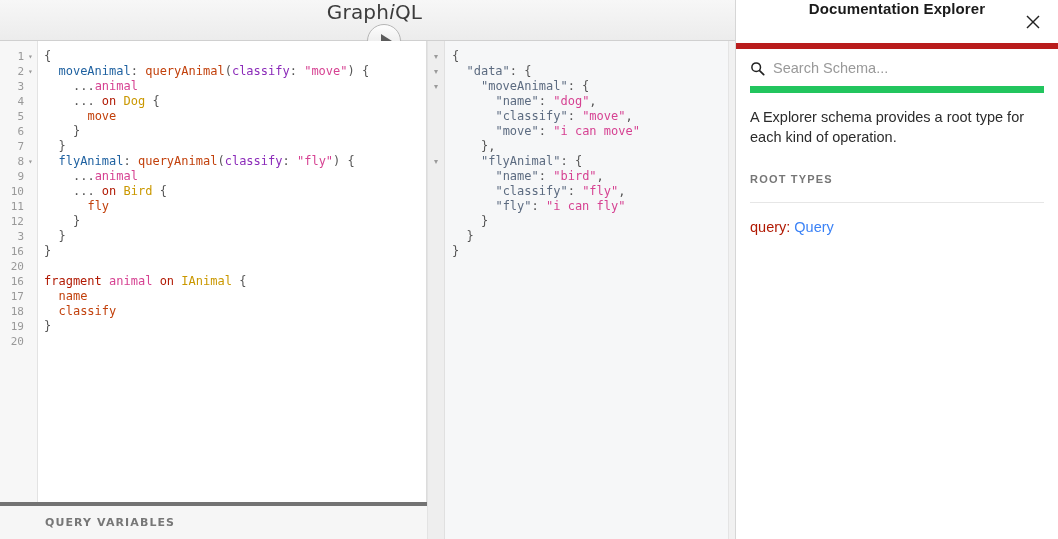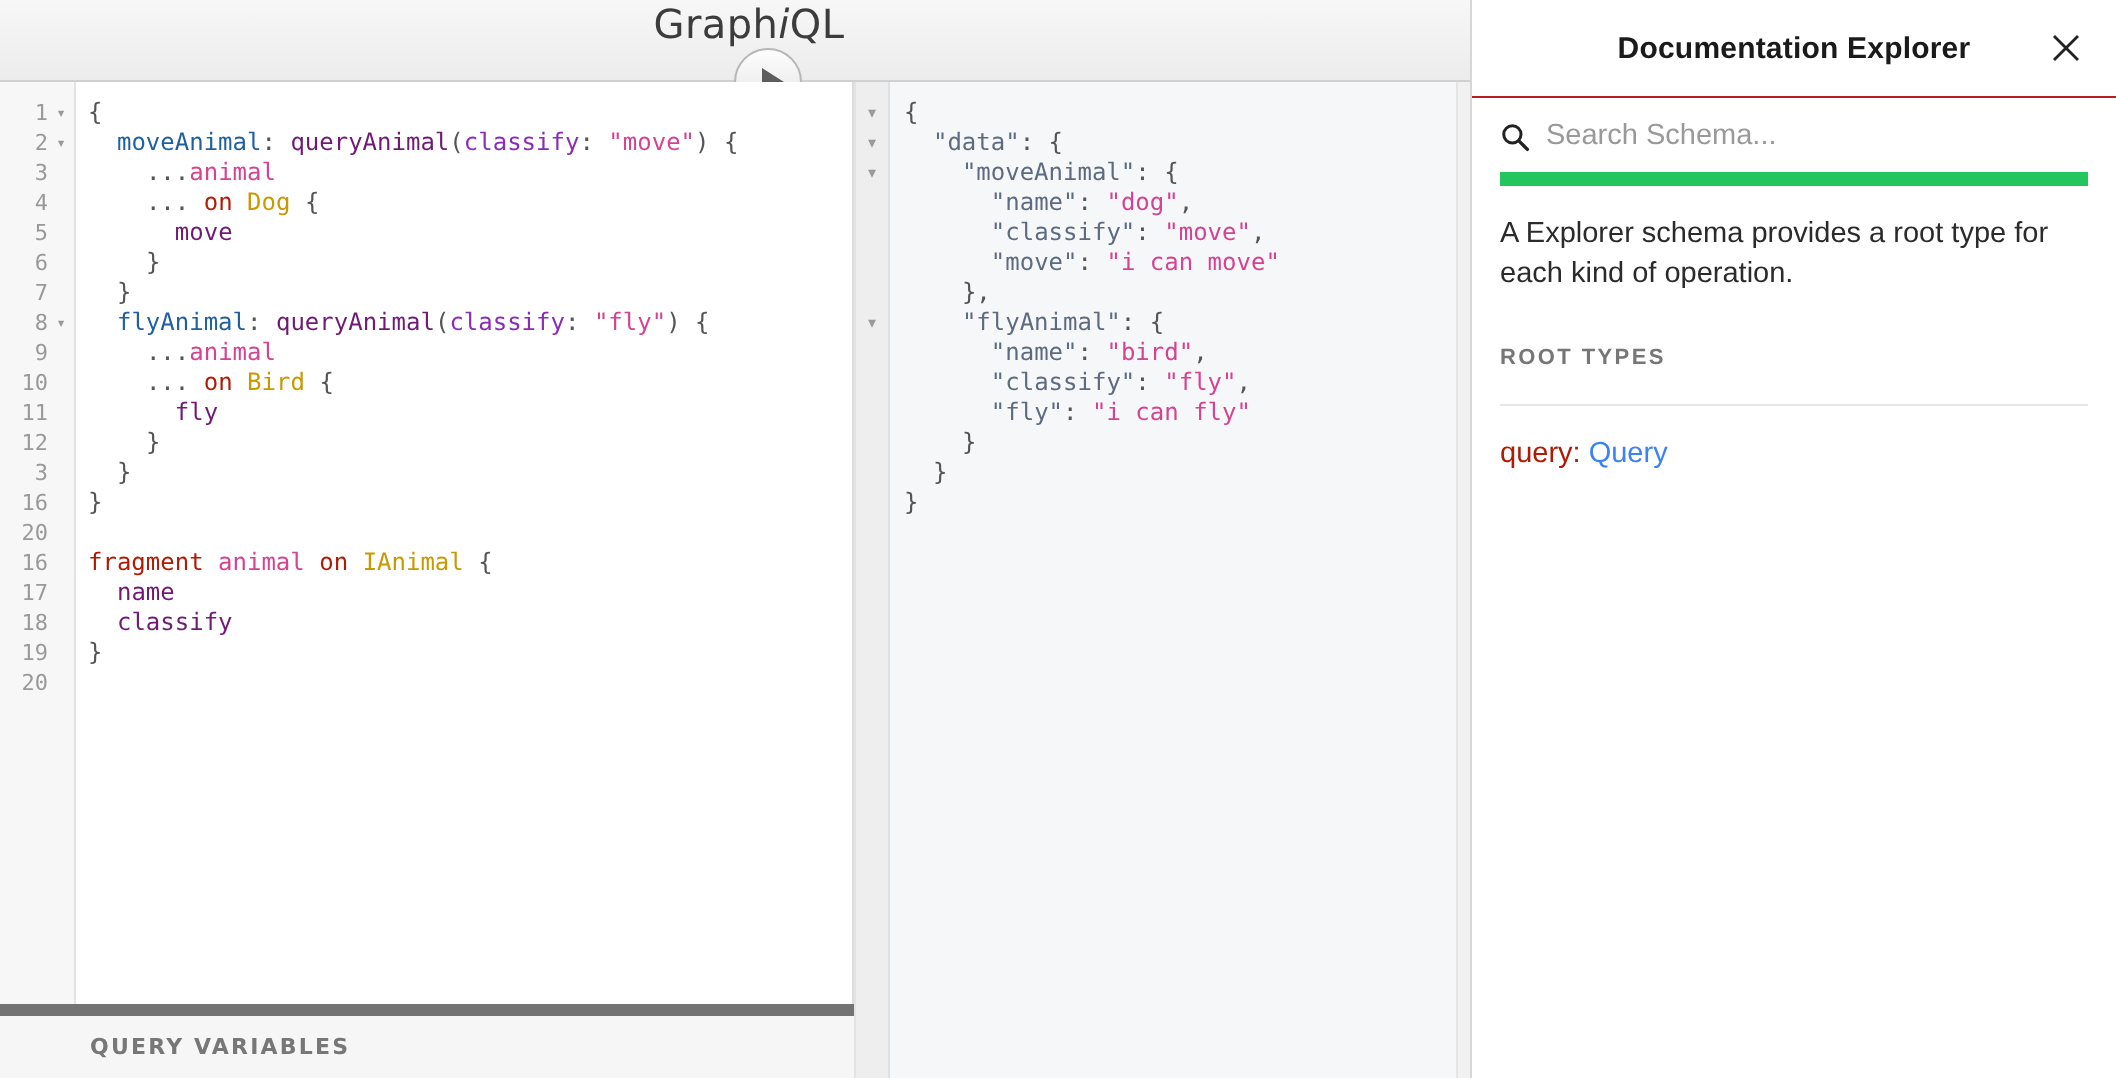--- a/index.html
+++ b/index.html
@@ -147,33 +147,33 @@
     font-size: 12px;
     line-height: 15px;
     white-space: pre;
     overflow: hidden;
     color: #333;
   }
 
   
   .t-punct  { color: #555; }
   .t-alias  { color: #1f61a0; }
-  .t-field  { color: #701a75; }
+  .t-field  { color: #c2410c; }
   .t-arg    { color: #8b2bb9; }
   .t-string { color: #d64292; }
   .t-frag   { color: #d64292; }
   .t-kw     { color: #b11a04; }
   .t-type   { color: #ca9800; }
   .t-spread { color: #555; }
 
   #variables-bar {
     height: 37px;
     min-height: 37px;
     background: #f6f6f6;
-    border-top: 6px solid #737373;
+    border-top: 4px solid #737373;
     display: flex;
     align-items: center;
     padding-left: 45px;
     cursor: pointer;
     text-align: center;
   }
   #variables-bar .vlabel {
     font-size: 11px;
     font-weight: bold;
     letter-spacing: 1.1px;
@@ -234,23 +234,23 @@
     height: 539px;
     background: #fff;
     border-left: 1px solid #d6d6d6;
     display: flex;
     flex-direction: column;
     font-family: "Liberation Sans", sans-serif;
   }
   #doc-header {
     height: 49px;
     min-height: 49px;
-    border-bottom: 1px solid #b91c1c;
-    display: flex;
-    align-items: center;
+    border-bottom: 6px solid #b91c1c;
+    display: flex;
+    align-items: flex-start;
     justify-content: center;
     position: relative;
   }
   #doc-title {
     font-size: 15px;
     font-weight: bold;
     color: #1a1a1a;
     letter-spacing: 0.1px;
   }
   #doc-close {

